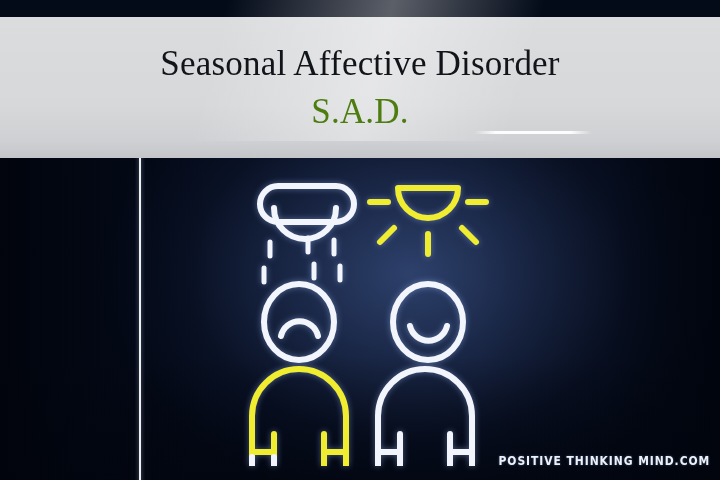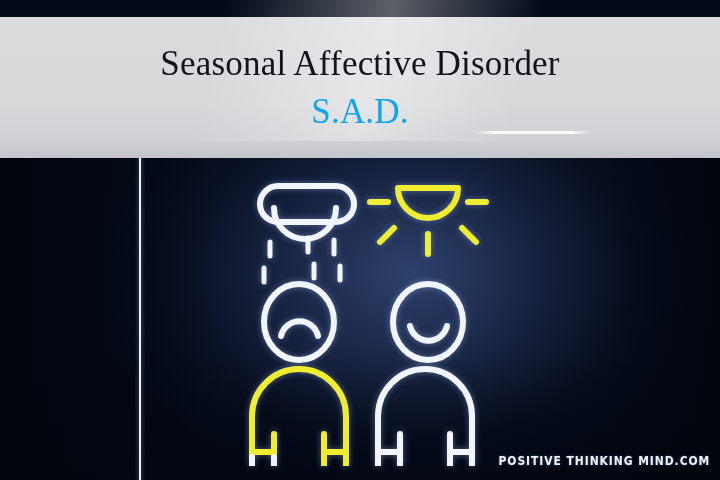--- a/index.html
+++ b/index.html
@@ -99,21 +99,21 @@
     font-size: 35px;
     line-height: 40px;
     color: #111418;
     letter-spacing: 0.2px;
     white-space: nowrap;
   }
   .title-line-2 {
     font-family: "Liberation Serif", "DejaVu Serif", serif;
     font-size: 35px;
     line-height: 40px;
-    color: #0ea5e9;
+    color: #4d7c0f;
     letter-spacing: 0.2px;
     white-space: nowrap;
   }
   
   .band-streak {
     position: absolute;
     left: 474px;
     top: 131px;
     width: 118px;
     height: 3px;

